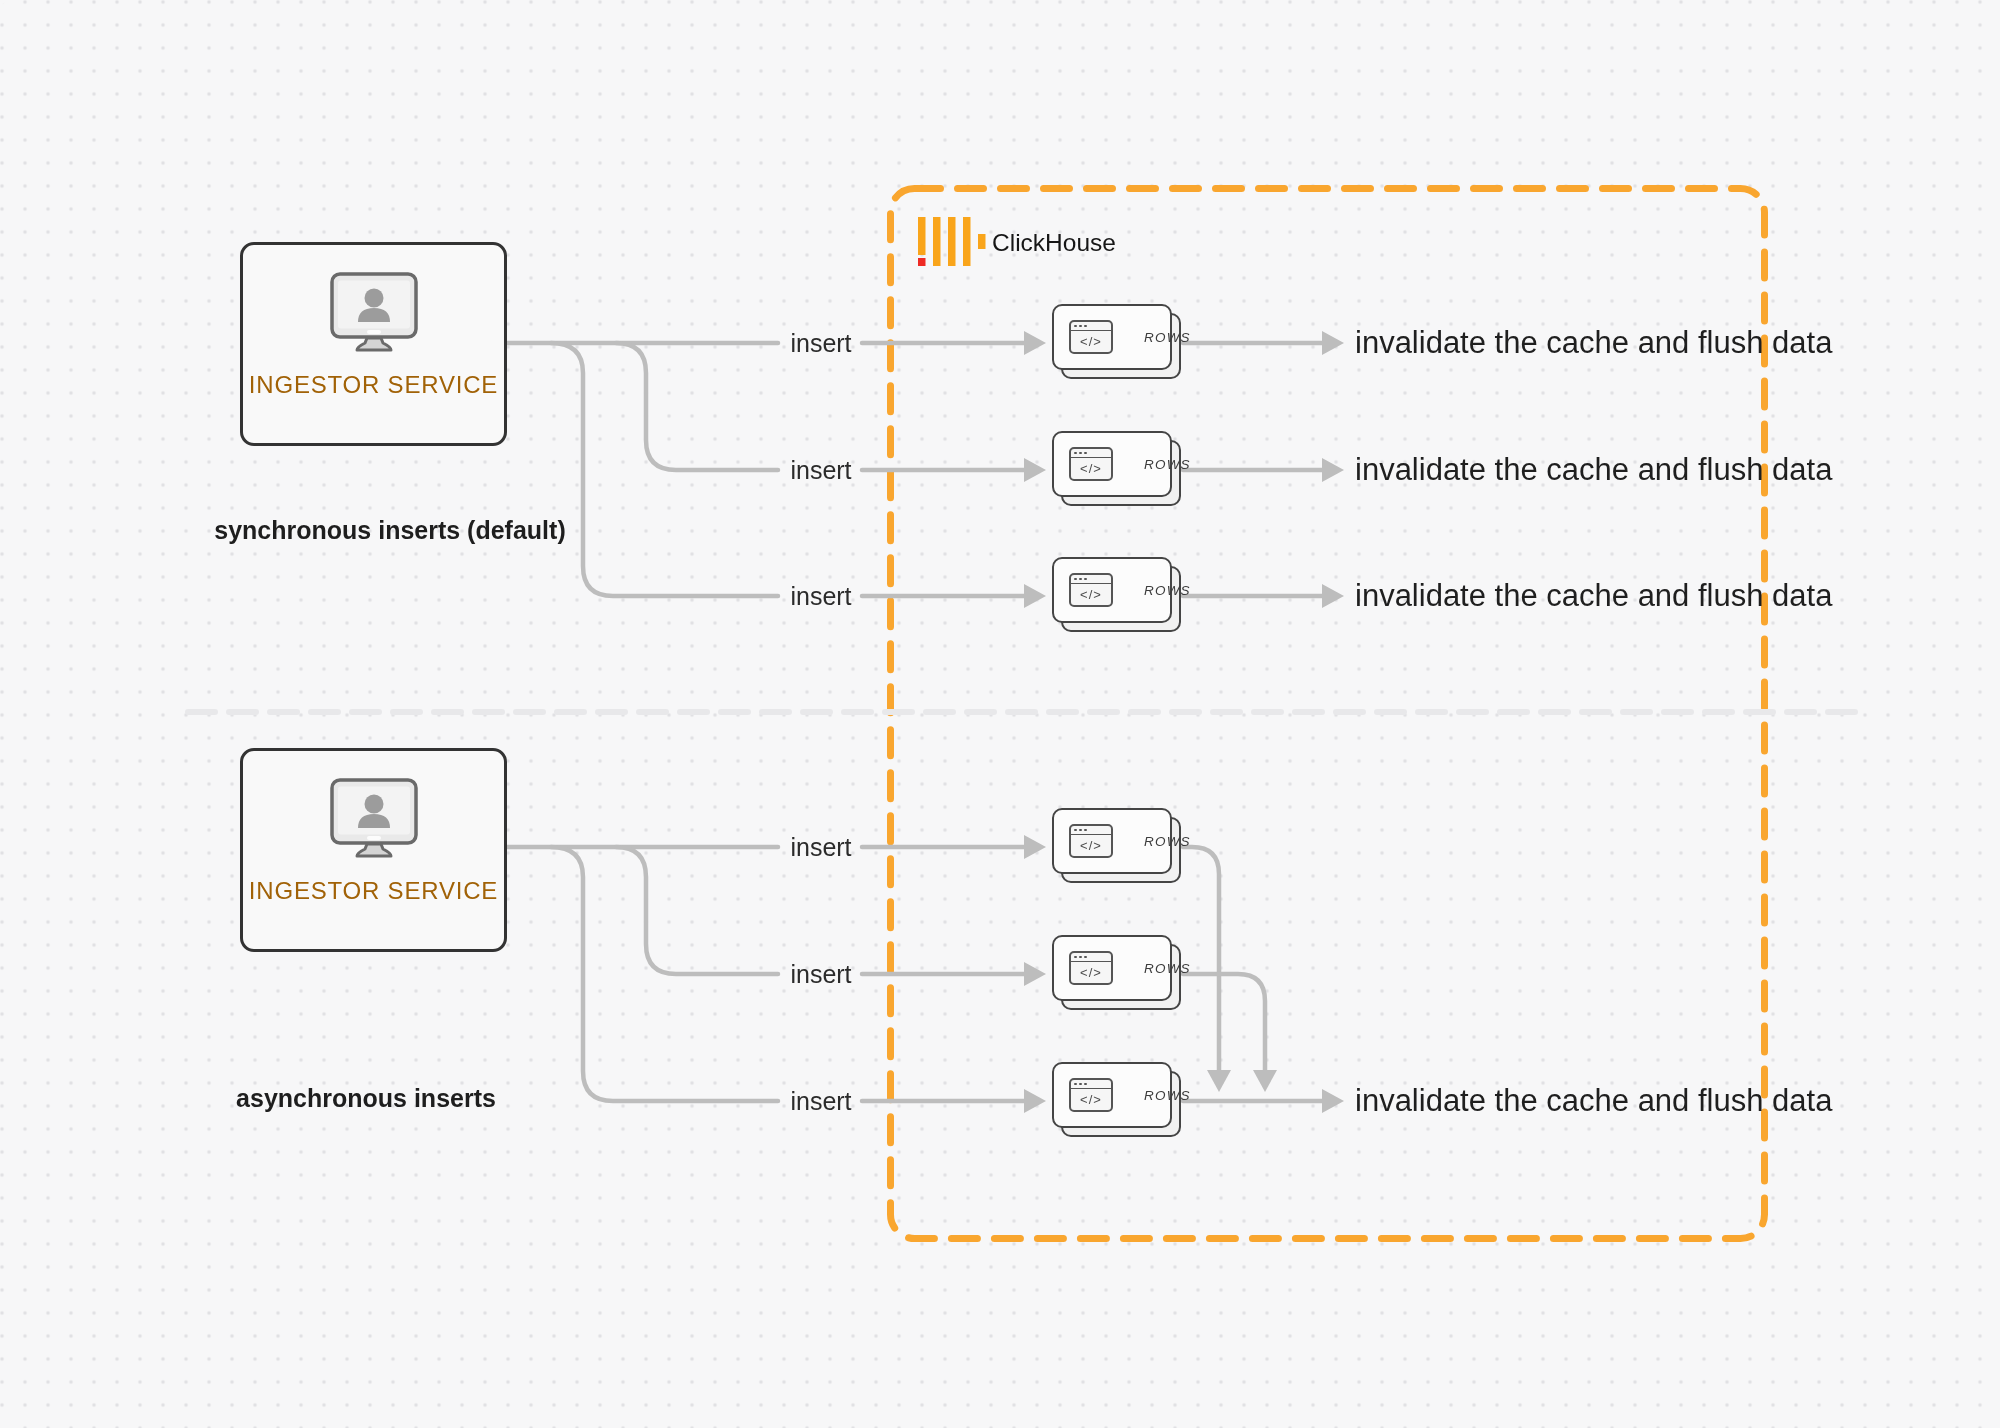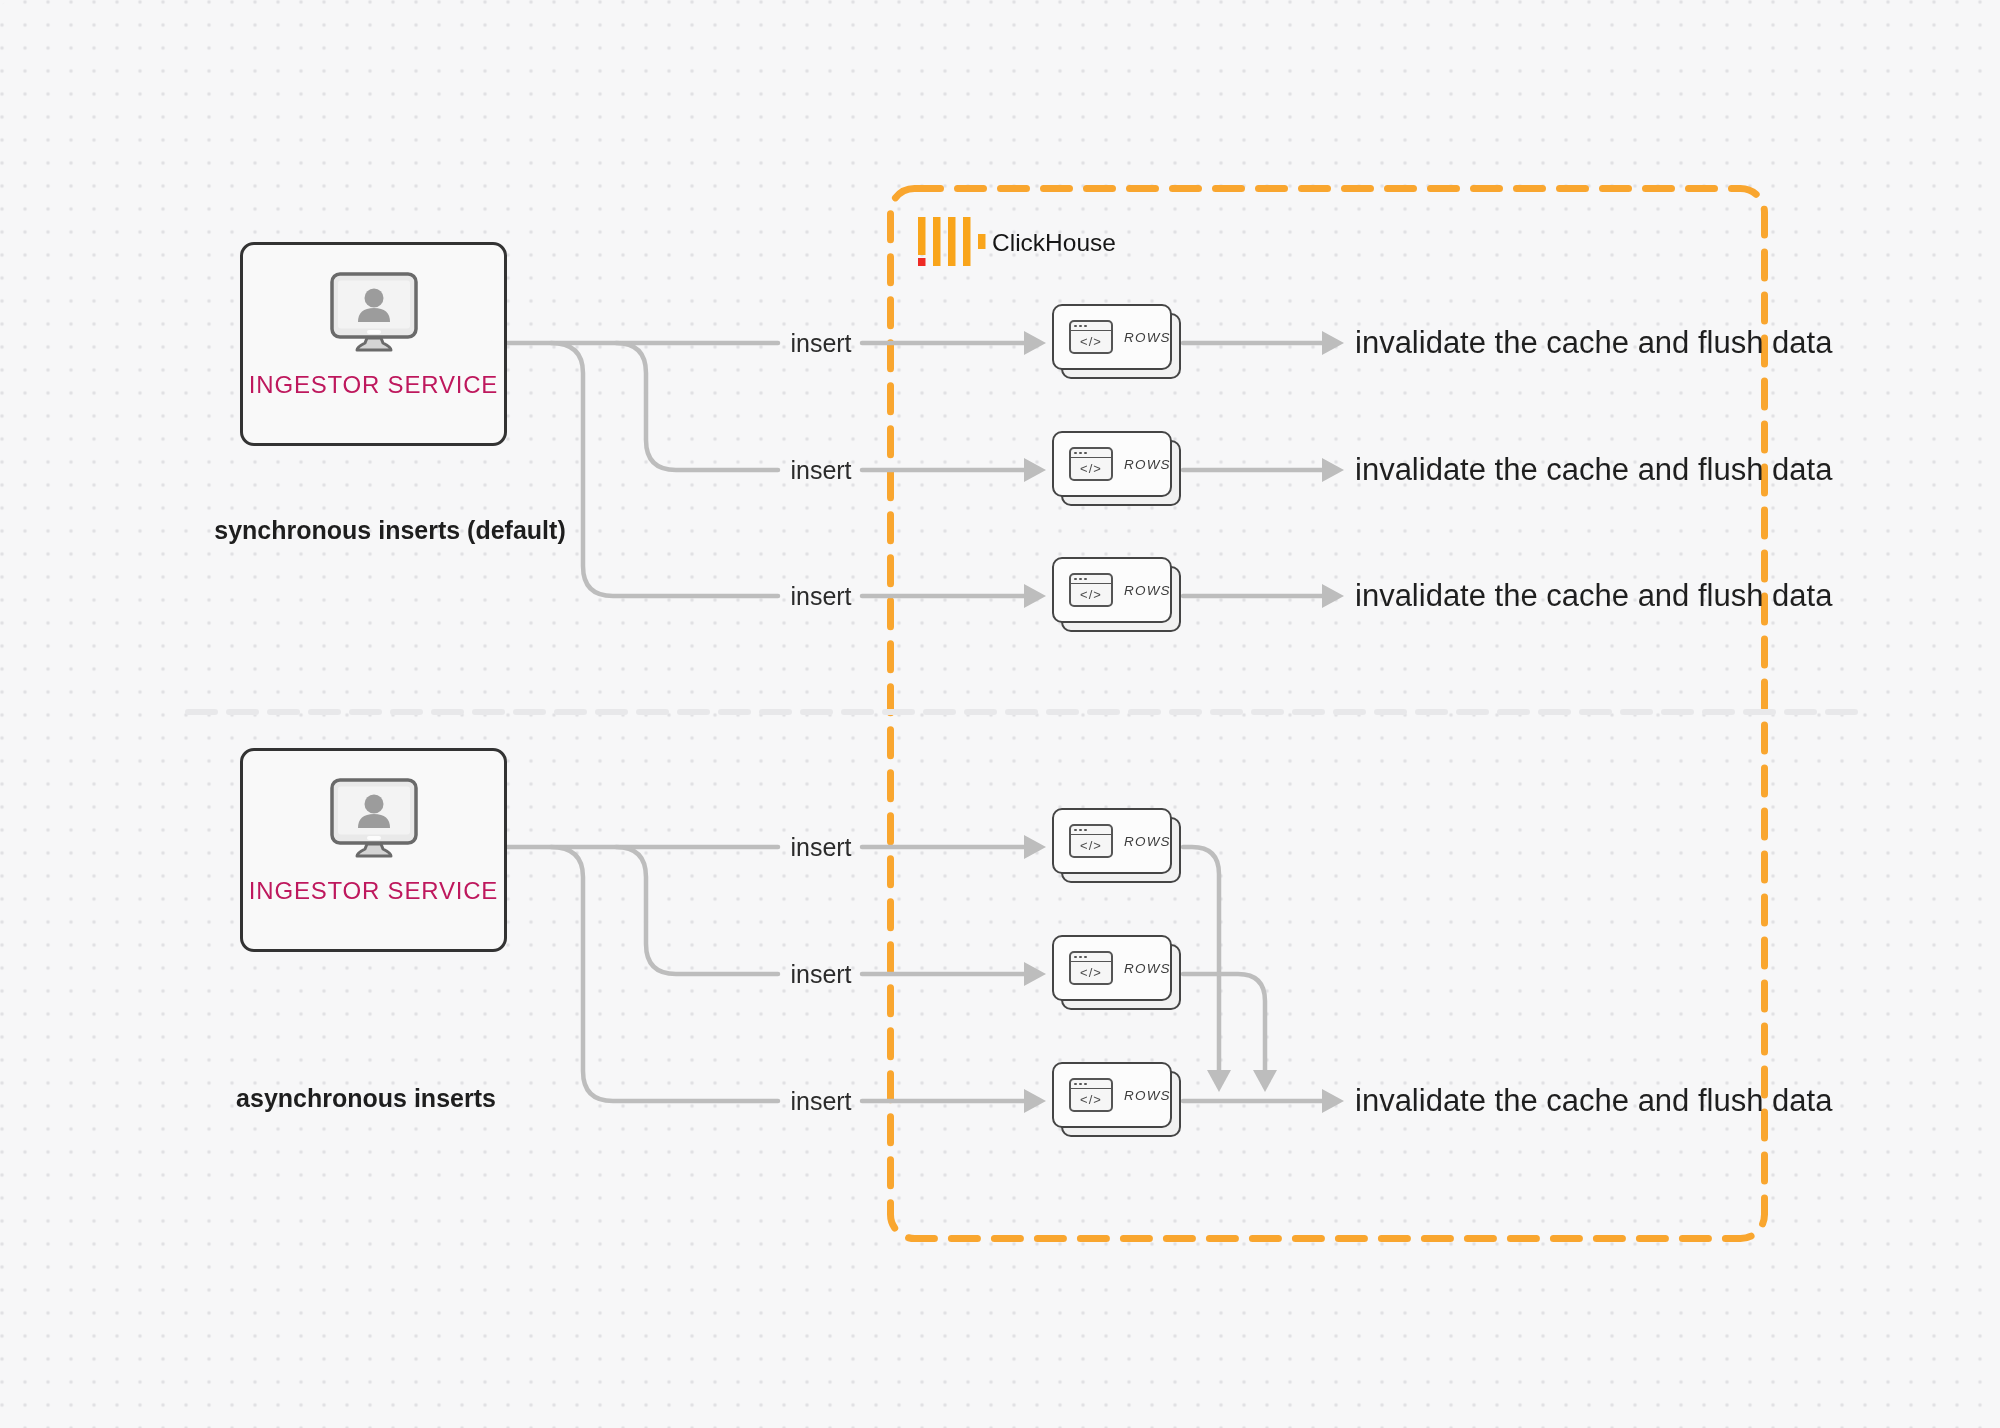--- a/index.html
+++ b/index.html
@@ -15,21 +15,21 @@
   .center{transform:translate(-50%,-50%);}
   .vcenter{transform:translateY(-50%);}
 
   
   .service-box{
     width:267px;height:204px;border:3.5px solid #333;border-radius:14px;
     background:#f9f9f9;box-sizing:border-box;
     display:flex;flex-direction:column;align-items:center;justify-content:flex-start;
     padding-top:26px;
   }
-  .service-label{margin-top:12px;font-size:24px;color:#be185d;letter-spacing:0.8px;}
+  .service-label{margin-top:12px;font-size:24px;color:#a16207;letter-spacing:0.8px;}
 
   
   .caption{font-size:25px;font-weight:bold;color:#1e1e1e;white-space:nowrap;}
 
   
   .insert-label{font-size:25px;color:#2b2b2b;white-space:nowrap;}
   .result-label{font-size:31px;color:#1f1f1f;white-space:nowrap;}
 
   
   .card-wrap{width:134px;height:80px;}
@@ -42,21 +42,21 @@
     border:2.5px solid #454545;border-radius:10px;background:#fcfcfc;box-sizing:border-box;
     display:flex;align-items:center;padding-left:15px;gap:11px;
   }
   .mini-browser{
     width:44px;height:34px;border:2px solid #555;border-radius:5px;
     background:#f6f6f6;box-sizing:border-box;overflow:hidden;flex-shrink:0;
   }
   .mb-bar{height:8px;border-bottom:1.5px solid #555;display:flex;align-items:center;gap:2.5px;padding-left:3px;}
   .mb-dot{width:2.5px;height:2.5px;border-radius:50%;background:#555;}
   .mb-code{font-size:13px;line-height:21px;text-align:center;color:#4d4d4d;letter-spacing:1px;}
-  .rows-label{font-size:13.5px;font-style:italic;color:#3c3c3c;letter-spacing:1.2px;}
+  .rows-label{font-size:13.5px;font-style:italic;color:#3c3c3c;letter-spacing:1.2px;margin-left:20px;}
 
   
   .ch-label{font-size:24.5px;font-weight:500;color:#161616;white-space:nowrap;}
 </style>
 </head>
 <body>
 
 <div class="canvas">
 
   <svg class="wires" width="2000" height="1428" viewBox="0 0 2000 1428">

